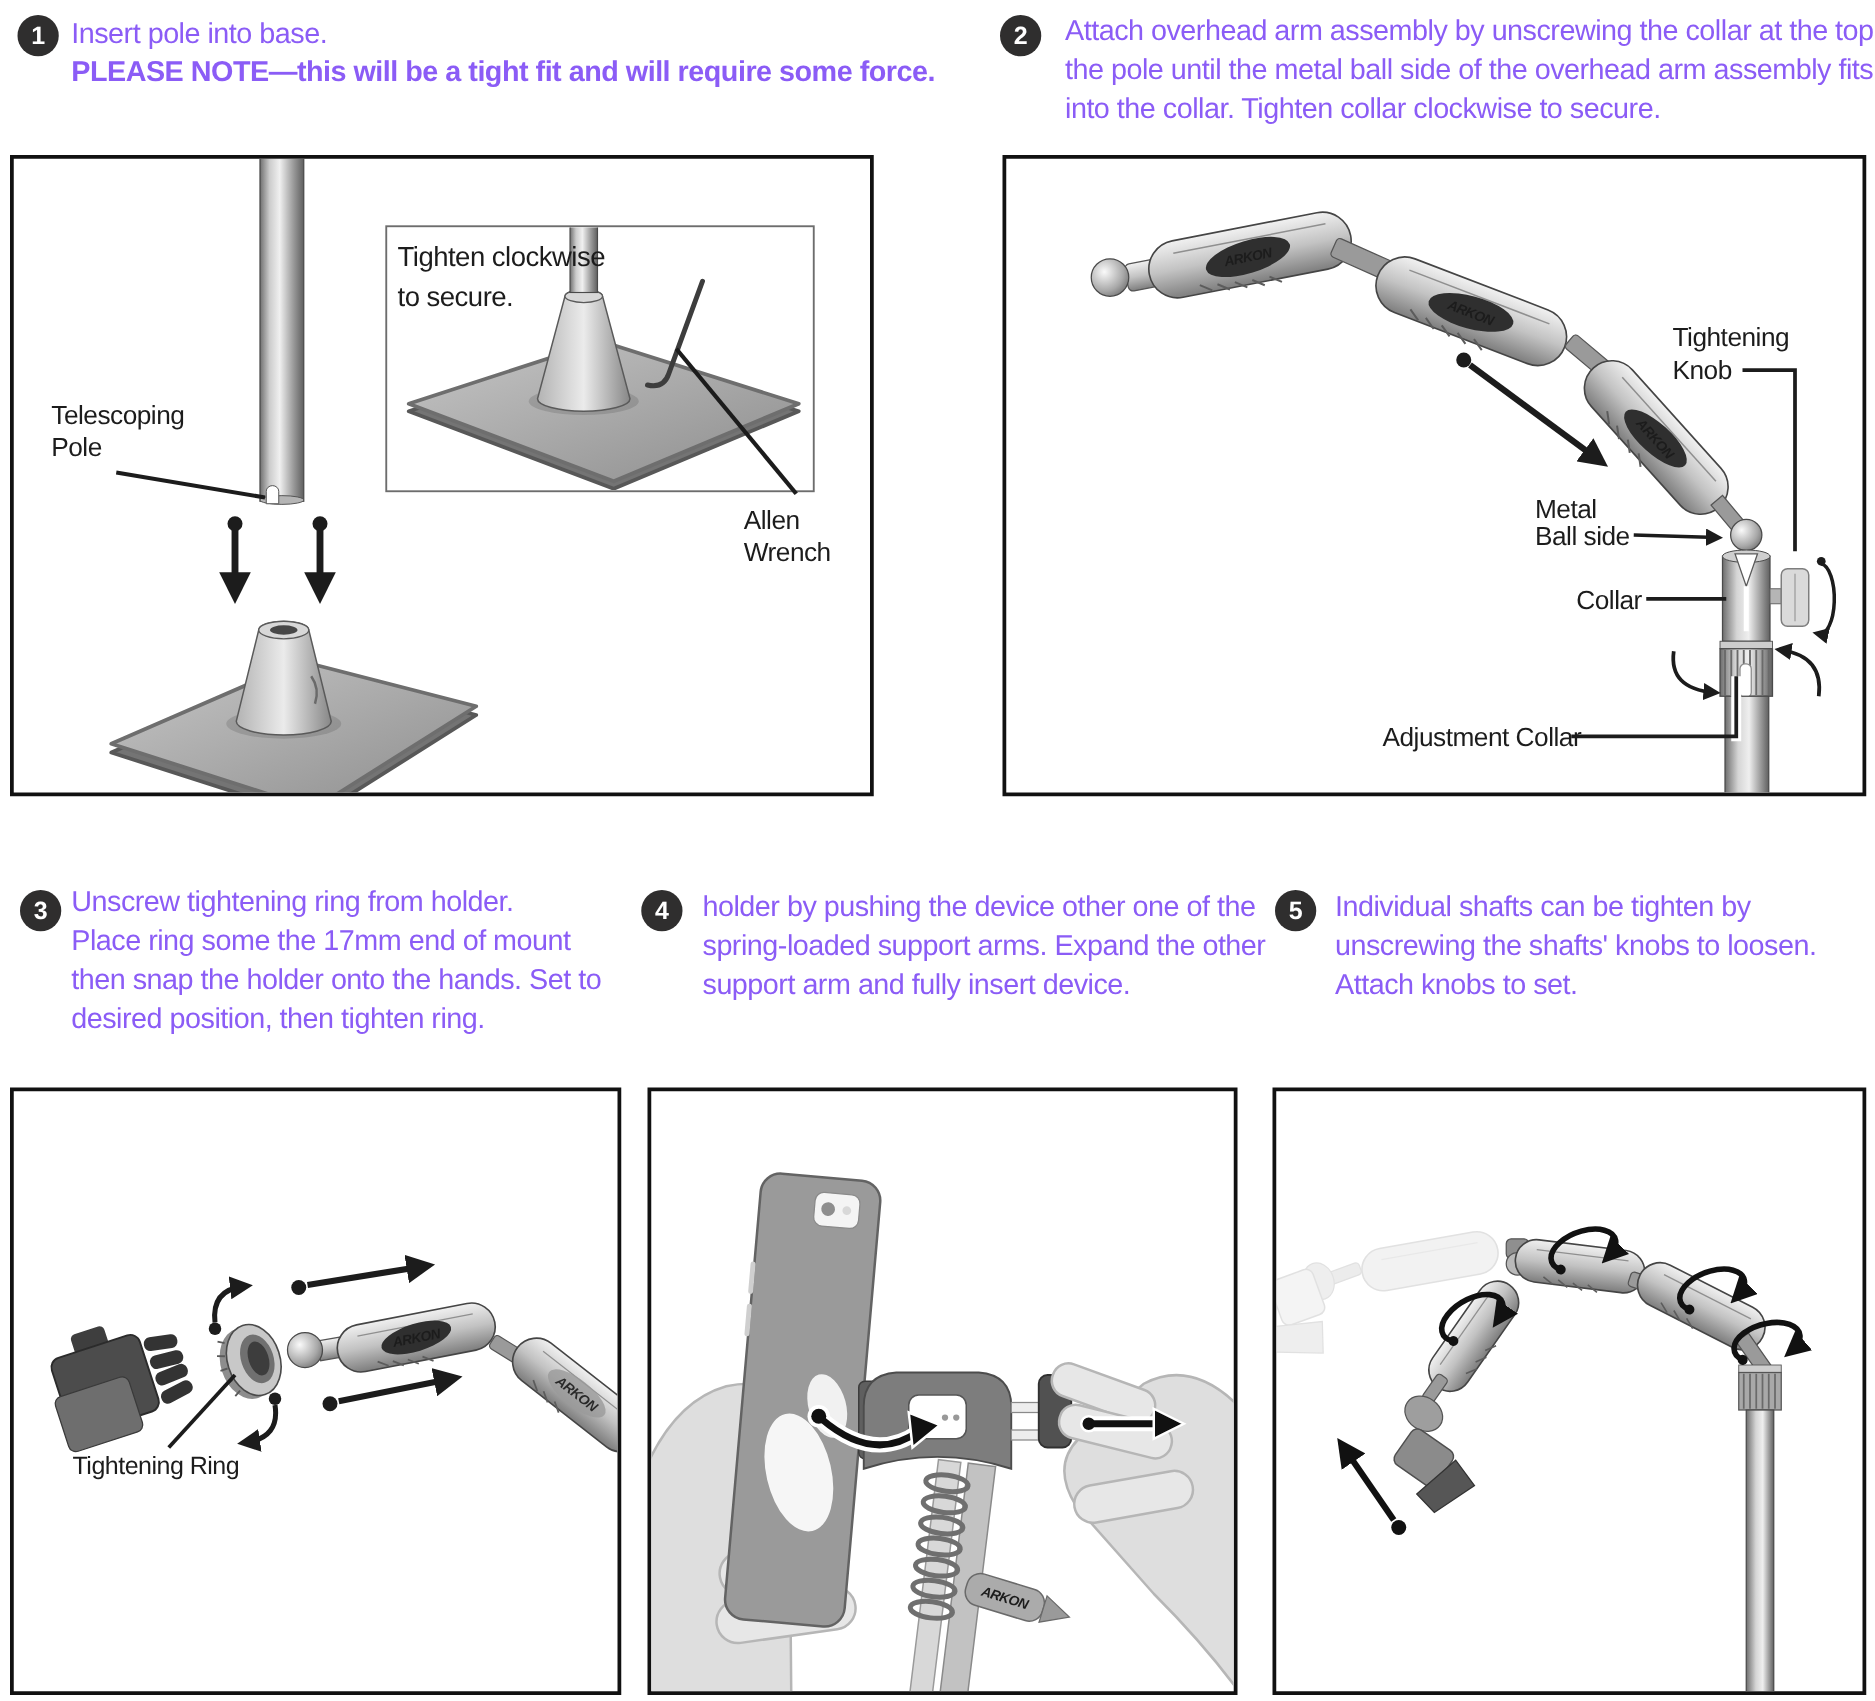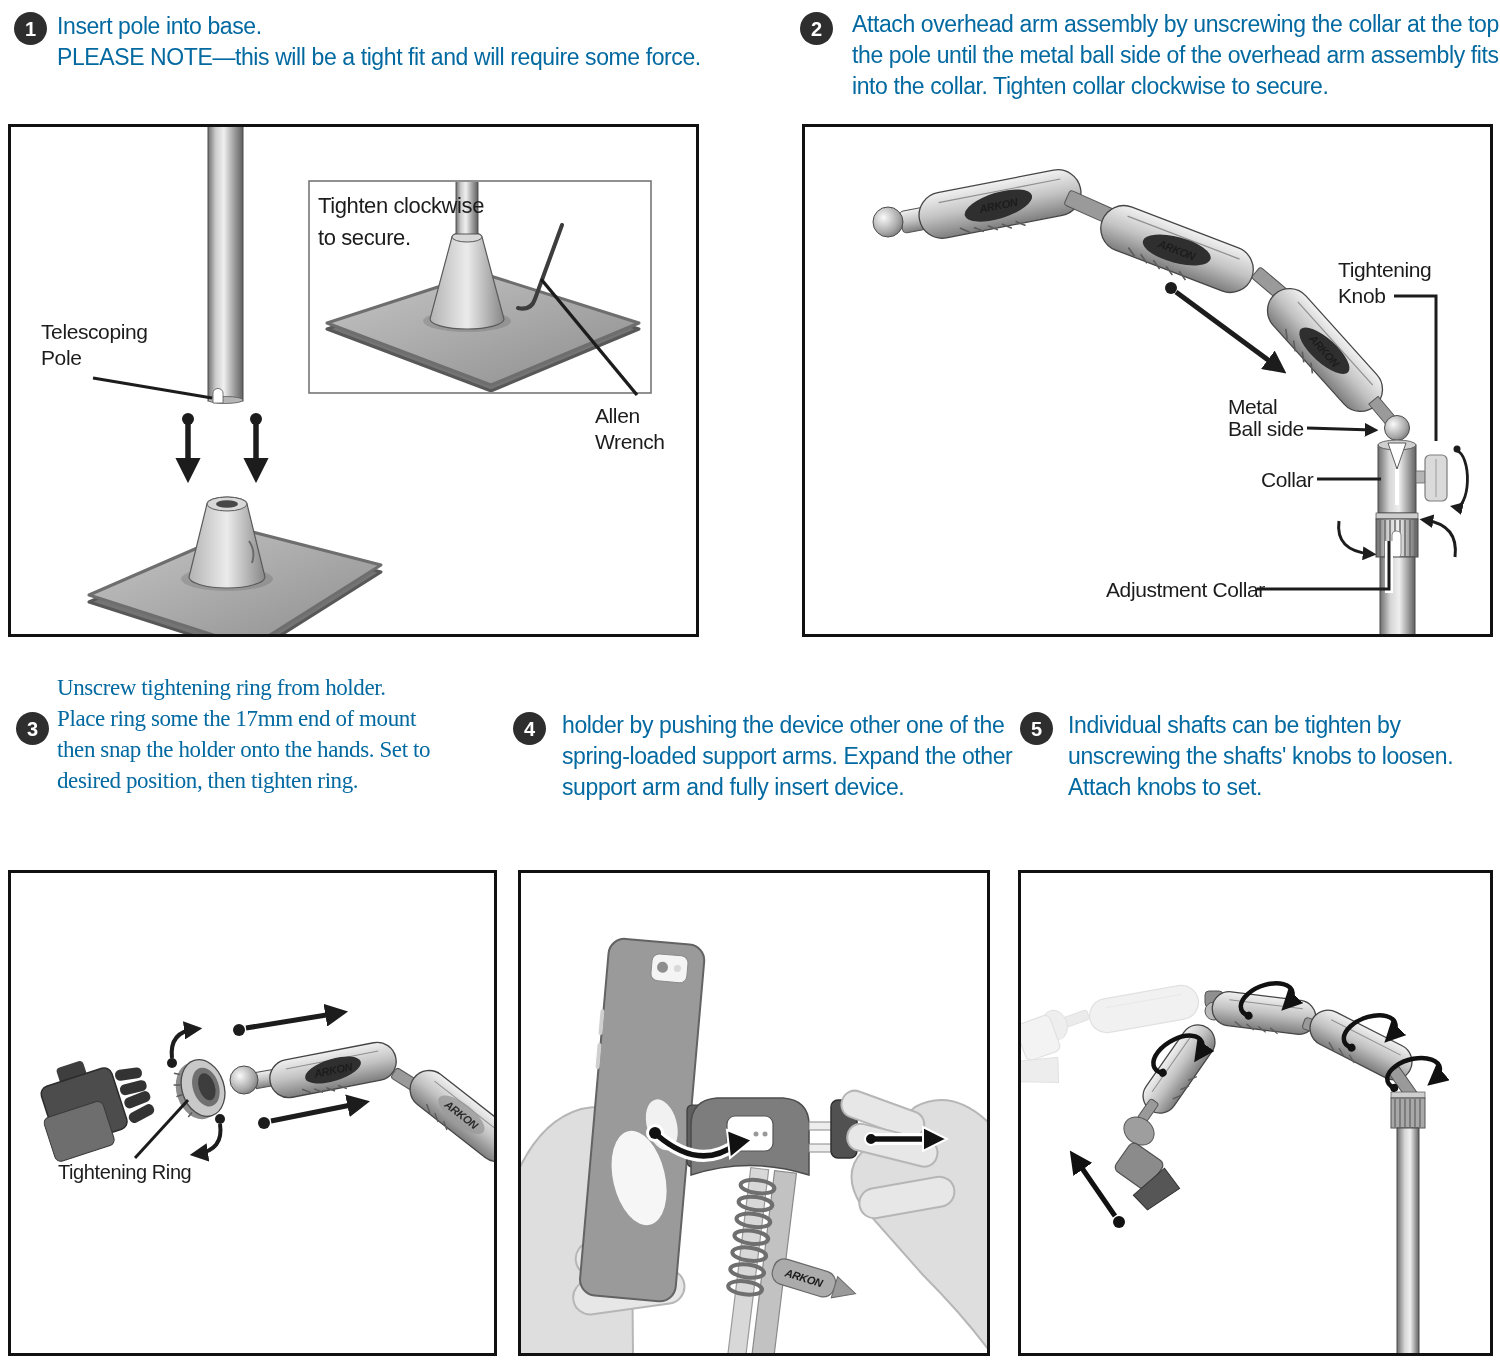--- a/index.html
+++ b/index.html
@@ -2,22 +2,22 @@
 <html><head>
 <meta charset="utf-8">
 <style>
   html,body{margin:0;padding:0;background:#ffffff;}
   .page{position:relative;width:1500px;height:1361px;background:#fff;
         font-family:"Liberation Sans",sans-serif;color:#1c1c1c;overflow:hidden;}
   .badge{position:absolute;width:33px;height:33px;border-radius:50%;background:#2f2e2e;
          color:#fff;font-weight:bold;font-size:20px;display:flex;align-items:center;
          justify-content:center;line-height:1;}
   .step-text{position:absolute;font-size:23px;line-height:31px;letter-spacing:-0.4px;
-             color:#0369a1;white-space:nowrap;}
-  .step-text .bold{font-weight:normal;}
+             color:#8b5cf6;white-space:nowrap;}
+  .step-text .bold{font-weight:bold;}
   .panel{position:absolute;background:#fff;border:3px solid #111;box-sizing:border-box;overflow:hidden;}
   .panel svg{display:block;width:100%;height:100%;}
   .panel svg text{font-family:"Liberation Sans",sans-serif;fill:#1c1c1c;letter-spacing:-0.4px;}
   .cap{font-size:22px;}
   .lbl{font-size:21px;}
   .lbl20{font-size:20px;}
   .brandtxt{font-size:11px;font-style:italic;font-weight:bold;letter-spacing:0.2px;}
 </style>
 </head>
 <body>
@@ -37,21 +37,21 @@
   </div>
   <div class="step-text" style="left:852px;top:9px;">
     <div>Attach overhead arm assembly by unscrewing the collar at the top of</div>
     <div>the pole until the metal ball side of the overhead arm assembly fits</div>
     <div>into the collar. Tighten collar clockwise to secure.</div>
   </div>
 
   <div class="badge" style="left:16px;top:712px;">
     <span>3</span>
   </div>
-  <div class="step-text" style="left:57px;top:672px;font-family:Liberation Serif, serif;">
+  <div class="step-text" style="left:57px;top:706px;">
     <div>Unscrew tightening ring from holder.</div>
     <div>Place ring some the 17mm end of mount</div>
     <div>then snap the holder onto the hands. Set to</div>
     <div>desired position, then tighten ring.</div>
   </div>
 
   <div class="badge" style="left:513px;top:712px;">
     <span>4</span>
   </div>
   <div class="step-text" style="left:562px;top:710px;">

